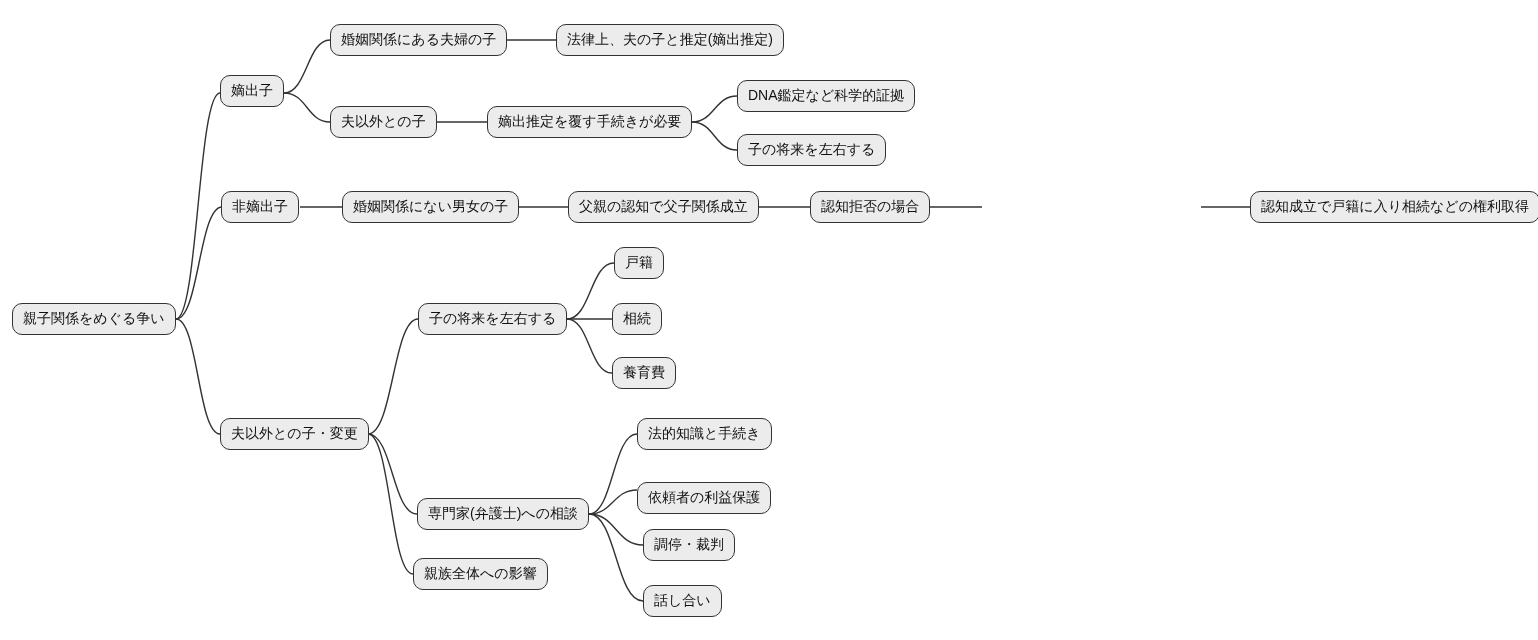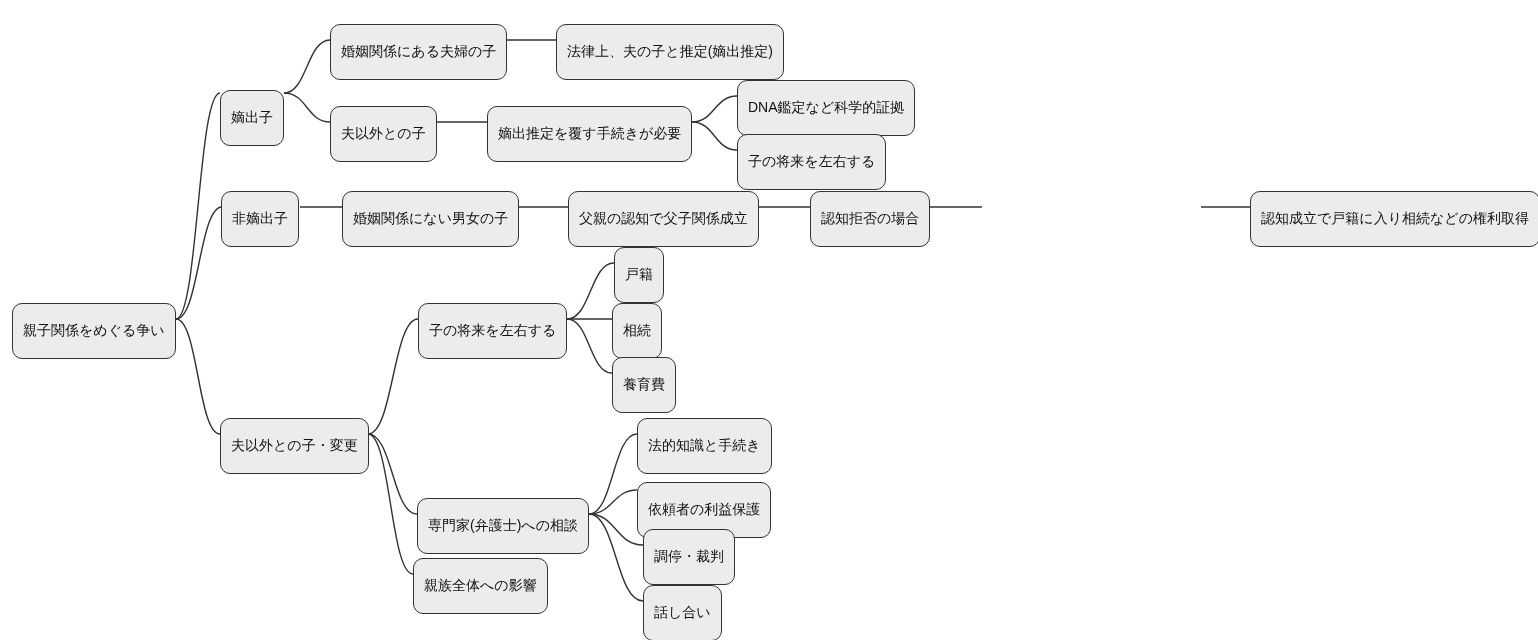--- a/index.html
+++ b/index.html
@@ -30,21 +30,21 @@
   #edge-layer path {
     fill: none;
     stroke: var(--edge-color);
     stroke-width: 1.4px;
   }
   .node {
     position: absolute;
     background: var(--node-fill);
     border: 1.5px solid var(--node-border);
     border-radius: 10px;
-    padding: 18px 10px;
+    padding: 6px 10px;
     font-size: 14px;
     line-height: 1.25;
     color: var(--text-color);
     white-space: nowrap;
     z-index: 2;
   }
 </style>
 </head>
 <body>
 
@@ -70,21 +70,21 @@
       <path d="M567,319 C589.5,319 589.5,373 612,373"></path>
       <path d="M368,434 C392.5,434 392.5,514 417,514"></path>
       <path d="M589,514 C613,514 613,434 637,434"></path>
       <path d="M589,514 C613,514 613,490 637,490"></path>
       <path d="M589,514 C616,514 616,545 643,545"></path>
       <path d="M589,514 C616,514 616,601 643,601"></path>
       <path d="M368,434 C390.5,434 390.5,574 413,574"></path>
     </svg>
 
 <div class="node" style="left: 12px; top: 303px;">親子関係をめぐる争い</div>
-    <div class="node" style="left: 220px; top: 90px; text-align: right;">嫡出子</div>
+    <div class="node" style="left: 220px; top: 75px; text-align: right;">嫡出子</div>
     <div class="node" style="left: 330px; top: 24px;">婚姻関係にある夫婦の子</div>
     <div class="node" style="left: 556px; top: 24px;">法律上、夫の子と推定(嫡出推定)</div>
     <div class="node" style="left: 330px; top: 106px;">夫以外との子</div>
     <div class="node" style="left: 487px; top: 106px;">嫡出推定を覆す手続きが必要</div>
     <div class="node" style="left: 737px; top: 80px;">DNA鑑定など科学的証拠</div>
     <div class="node" style="left: 737px; top: 134px;">子の将来を左右する</div>
     <div class="node" style="left: 221px; top: 191px;">非嫡出子</div>
     <div class="node" style="left: 342px; top: 191px;">婚姻関係にない男女の子</div>
     <div class="node" style="left: 568px; top: 191px;">父親の認知で父子関係成立</div>
     <div class="node" style="left: 810px; top: 191px;">認知拒否の場合</div>

